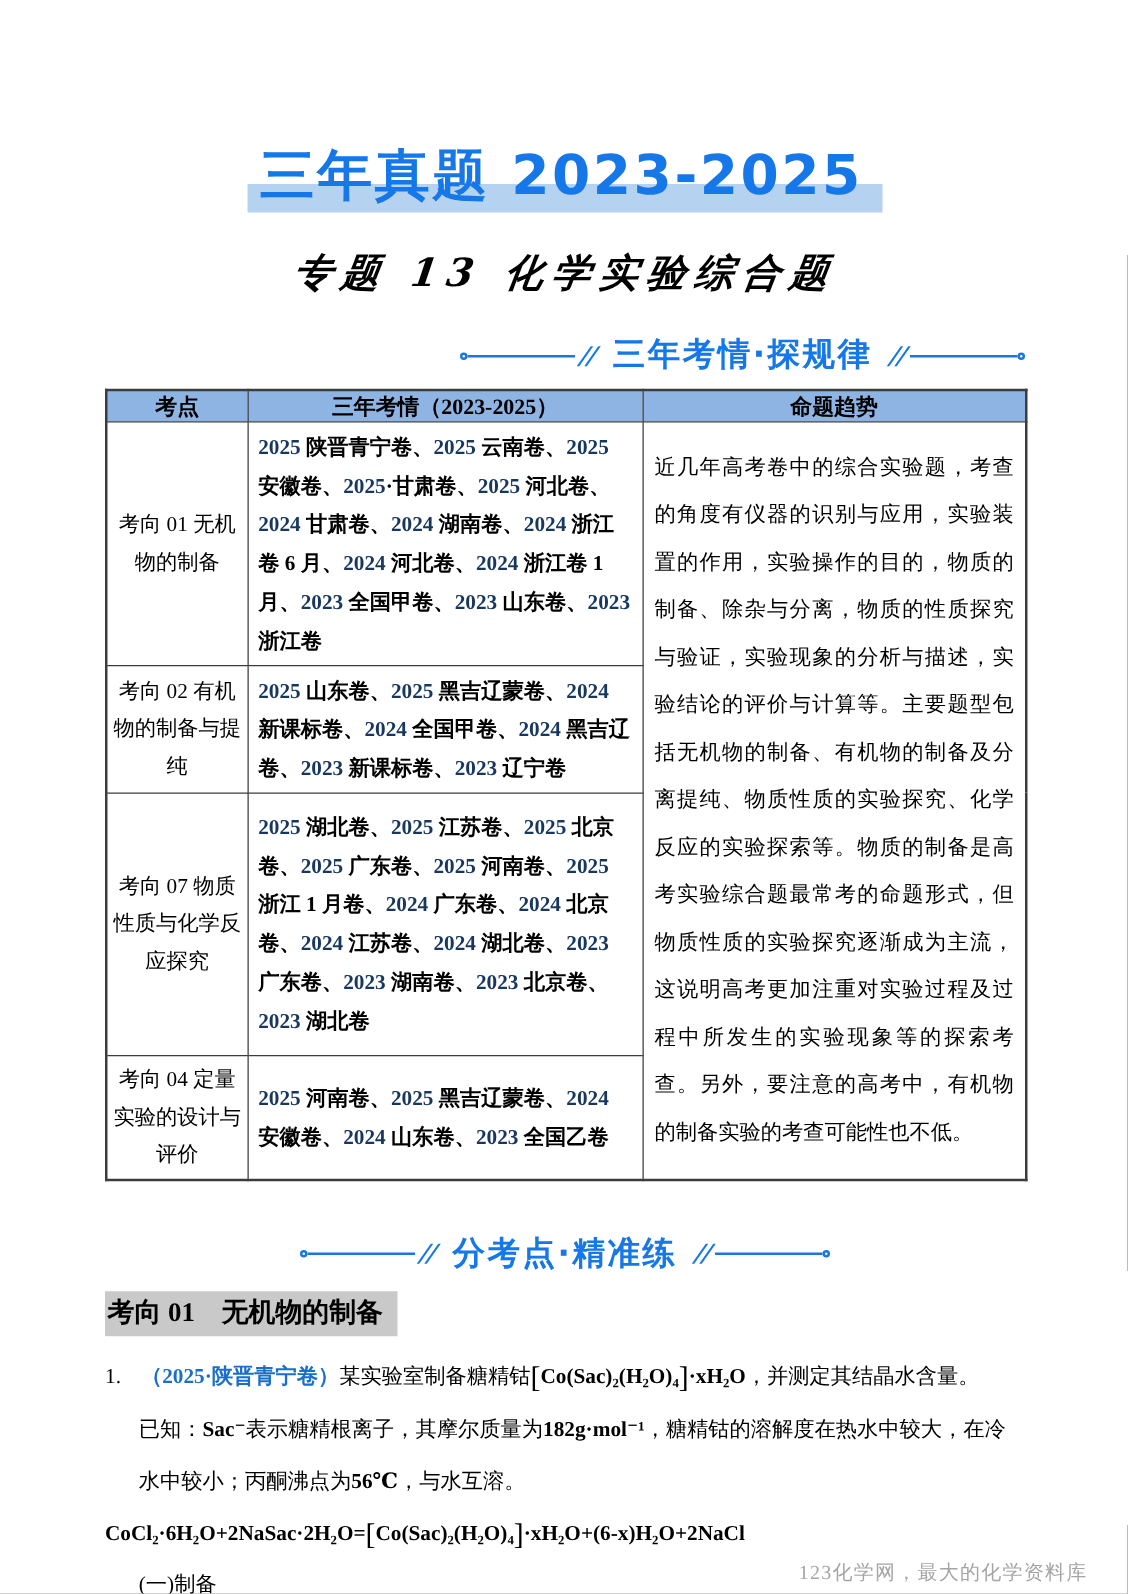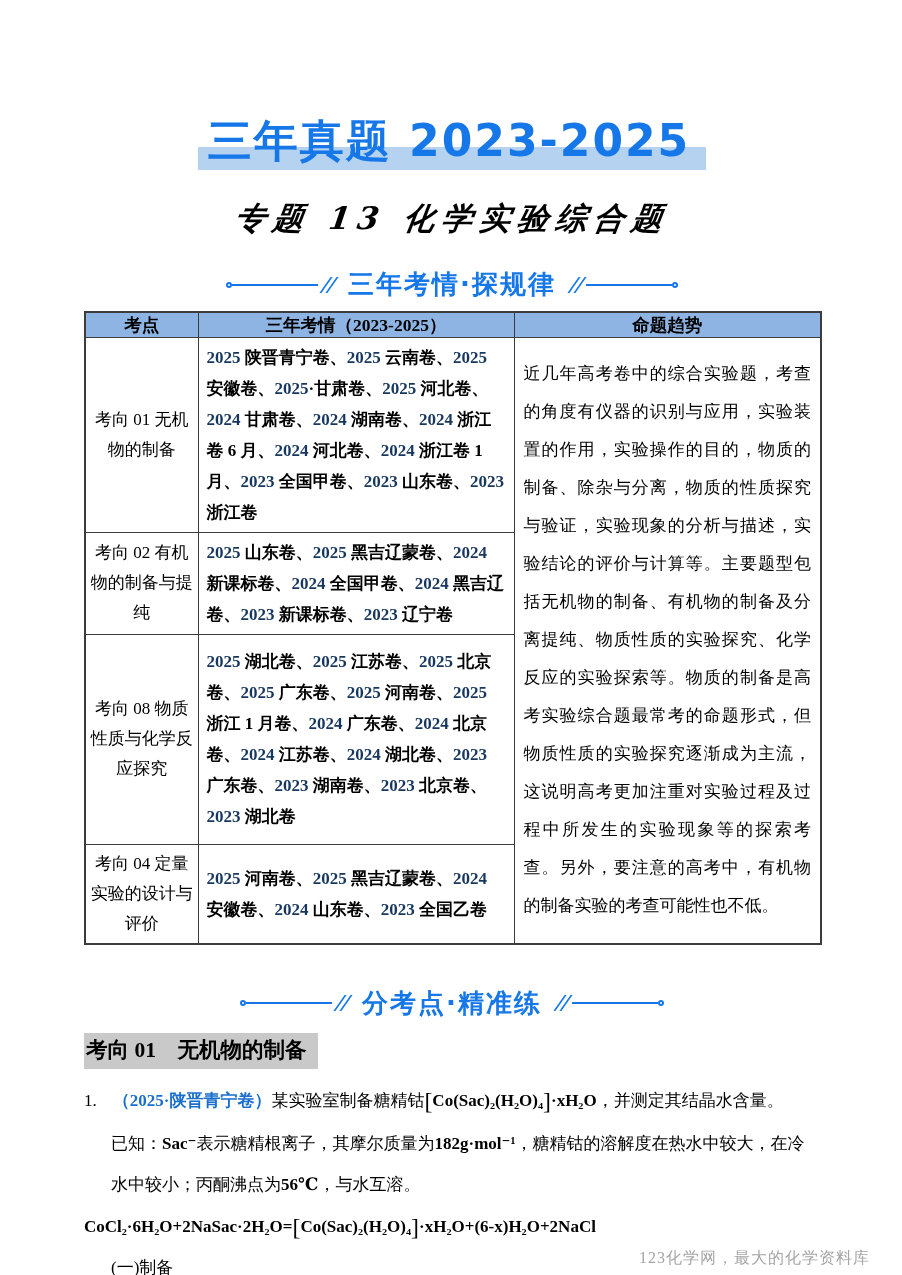--- a/index.html
+++ b/index.html
@@ -36,21 +36,21 @@
     font-family:"DejaVu Serif","Liberation Serif",serif;
     font-style:italic;
     font-weight:bold;
     font-size:31px;
     letter-spacing:7px;
     transform:skewX(-8deg);
   }
 
   
   .divider { display:flex; align-items:center; justify-content:center; }
-  .divider-1 { margin-top:30px; }
+  .divider-1 { margin-top:30px;justify-content:flex-end; }
   .divider-2 { margin-top:44px; }
   .d-text {
     font-family:"DejaVu Sans","Liberation Sans",sans-serif;
     font-weight:bold;
     font-size:26px;
     letter-spacing:2px;
     color:var(--title-blue);
     margin:0 10px;
     line-height:1.1;
   }
@@ -172,21 +172,21 @@
         <tr class="row-1">
           <td class="topic-cell">考向 01 无机物的制备</td>
           <td class="exams-cell"><span class="year">2025</span> 陕晋青宁卷、<span class="year">2025</span> 云南卷、<span class="year">2025</span> 安徽卷、<span class="year">2025</span>·甘肃卷、<span class="year">2025</span> 河北卷、<span class="year">2024</span> 甘肃卷、<span class="year">2024</span> 湖南卷、<span class="year">2024</span> 浙江卷 6 月、<span class="year">2024</span> 河北卷、<span class="year">2024</span> 浙江卷 1 月、<span class="year">2023</span> 全国甲卷、<span class="year">2023</span> 山东卷、<span class="year">2023</span> 浙江卷</td>
           <td class="trend-cell" rowspan="4">近几年高考卷中的综合实验题，考查的角度有仪器的识别与应用，实验装置的作用，实验操作的目的，物质的制备、除杂与分离，物质的性质探究与验证，实验现象的分析与描述，实验结论的评价与计算等。主要题型包括无机物的制备、有机物的制备及分离提纯、物质性质的实验探究、化学反应的实验探索等。物质的制备是高考实验综合题最常考的命题形式，但物质性质的实验探究逐渐成为主流，这说明高考更加注重对实验过程及过程中所发生的实验现象等的探索考查。另外，要注意的高考中，有机物的制备实验的考查可能性也不低。</td>
         </tr>
         <tr class="row-2">
           <td class="topic-cell">考向 02 有机物的制备与提纯</td>
           <td class="exams-cell"><span class="year">2025</span> 山东卷、<span class="year">2025</span> 黑吉辽蒙卷、<span class="year">2024</span> 新课标卷、<span class="year">2024</span> 全国甲卷、<span class="year">2024</span> 黑吉辽卷、<span class="year">2023</span> 新课标卷、<span class="year">2023</span> 辽宁卷</td>
         </tr>
         <tr class="row-3">
-          <td class="topic-cell">考向 08 物质性质与化学反应探究</td>
+          <td class="topic-cell">考向 07 物质性质与化学反应探究</td>
           <td class="exams-cell"><span class="year">2025</span> 湖北卷、<span class="year">2025</span> 江苏卷、<span class="year">2025</span> 北京卷、<span class="year">2025</span> 广东卷、<span class="year">2025</span> 河南卷、<span class="year">2025</span> 浙江 1 月卷、<span class="year">2024</span> 广东卷、<span class="year">2024</span> 北京卷、<span class="year">2024</span> 江苏卷、<span class="year">2024</span> 湖北卷、<span class="year">2023</span> 广东卷、<span class="year">2023</span> 湖南卷、<span class="year">2023</span> 北京卷、<span class="year">2023</span> 湖北卷</td>
         </tr>
         <tr class="row-4">
           <td class="topic-cell">考向 04 定量实验的设计与评价</td>
           <td class="exams-cell"><span class="year">2025</span> 河南卷、<span class="year">2025</span> 黑吉辽蒙卷、<span class="year">2024</span> 安徽卷、<span class="year">2024</span> 山东卷、<span class="year">2023</span> 全国乙卷</td>
         </tr>
       </tbody>
     </table>
 
     <div class="divider divider-2">

